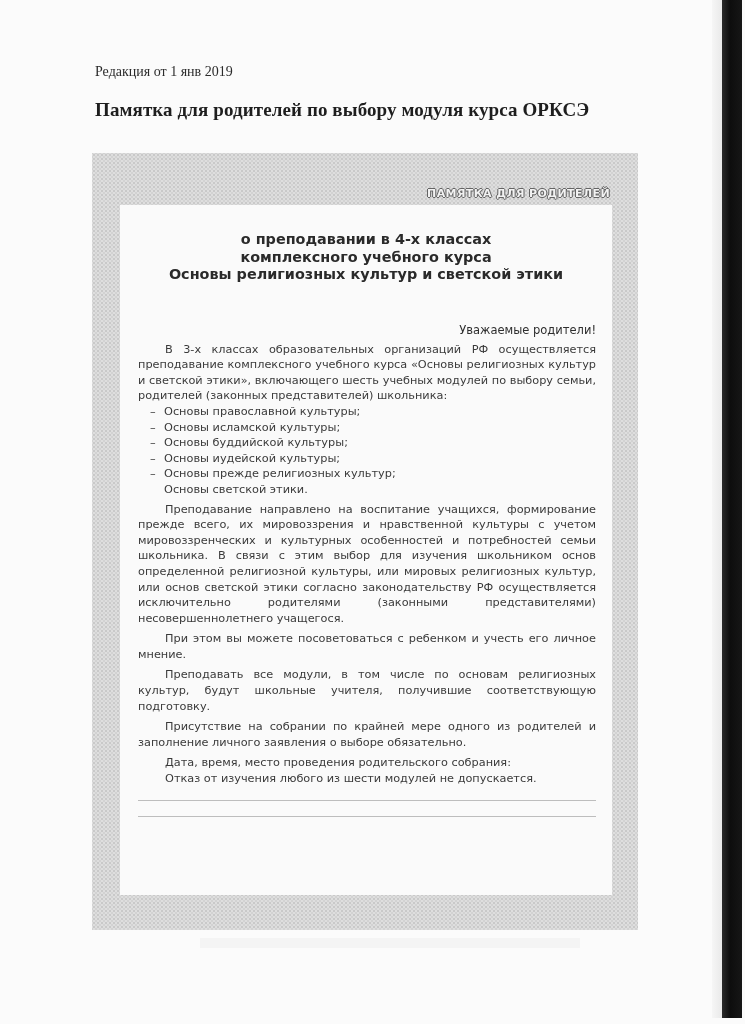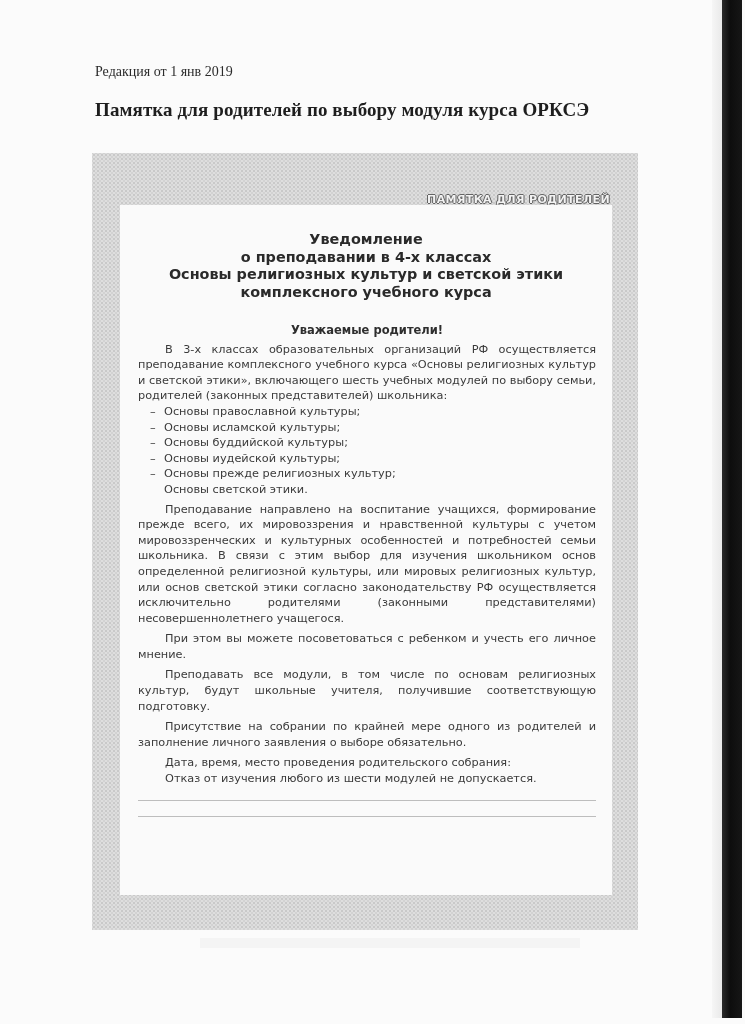--- a/index.html
+++ b/index.html
@@ -28,42 +28,42 @@
   .frame {
     position: absolute; left: 92px; top: 153px; width: 546px; height: 777px;
     background-color: #dedede;
     background-image:
       radial-gradient(circle, #c9c9c9 0.9px, transparent 1.1px),
       radial-gradient(circle, #d2d2d2 0.9px, transparent 1.1px);
     background-size: 4px 4px, 4px 4px;
     background-position: 0 0, 2px 2px;
   }
   .frame-label {
-    position: absolute; right: 28px; top: 40px;
+    position: absolute; right: 28px; top: 34px;
     font-family: "DejaVu Sans", sans-serif; font-weight: bold; font-size: 11px;
     color: #f2f2f2; letter-spacing: 0.4px;
     text-shadow: 0 0 1px #555, 1px 0 0 #666, -1px 0 0 #666, 0 1px 0 #666, 0 -1px 0 #666;
   }
   .sheet {
     position: absolute; left: 28px; top: 52px; width: 492px; height: 690px;
     background: #fafafa;
   }
   .notice-heading {
     position: absolute; left: 0; top: 26px; width: 100%; margin: 0; text-align: center;
     font-family: "DejaVu Sans", sans-serif; font-weight: bold; font-size: 14.4px;
     line-height: 17.5px; color: #2a2a2a;
   }
   .notice-heading span { display: block; }
   .body {
     position: absolute; left: 18px; top: 118px; width: 458px;
     font-family: "DejaVu Sans", sans-serif; font-size: 11.3px; line-height: 15.6px;
     color: #3a3a3a;
   }
   .greeting {
-    text-align: center; font-weight: bold; font-size: 11.5px; color: #2e2e2e;
+    text-align: right; font-weight: normal; font-size: 11.5px; color: #2e2e2e;
     margin: 0 0 3px 0;
   }
   .para { margin: 0 0 5px 0; text-indent: 27px; text-align: justify; }
   .para.tight { margin-bottom: 0; }
   .modules { list-style: none; margin: 0 0 4px 0; padding: 0; }
   .modules li { position: relative; padding-left: 26px; margin: 0; }
   .modules li .dash {
     position: absolute; left: 12px; top: 0; color: #3a3a3a;
   }
   .fill-line {
@@ -85,24 +85,23 @@
 <div class="scan-edge"></div>
 
 <div class="edition">Редакция от 1 янв 2019</div>
 <h1 class="doc-title">Памятка для родителей по выбору модуля курса ОРКСЭ</h1>
 
 <div class="frame">
   <div class="frame-label">ПАМЯТКА ДЛЯ РОДИТЕЛЕЙ</div>
 
   <div class="sheet">
     <h2 class="notice-heading">
-      <span>Уведомление</span>
       <span>о преподавании в 4-х классах</span>
+      <span>комплексного учебного курса</span>
       <span>Основы религиозных культур и светской этики</span>
-      <span>комплексного учебного курса</span>
     </h2>
 
     <div class="body">
       <p class="greeting">Уважаемые родители!</p>
       <p class="para tight">В 3-х классах образовательных организаций РФ осуществляется преподавание комплексного учебного курса «Основы религиозных культур и светской этики», включающего шесть учебных модулей по выбору семьи, родителей (законных представителей) школьника:</p>
 
       <ul class="modules">
         <li><span class="dash">–</span><span>Основы православной культуры;</span></li>
         <li><span class="dash">–</span><span>Основы исламской культуры;</span></li>
         <li><span class="dash">–</span><span>Основы буддийской культуры;</span></li>

